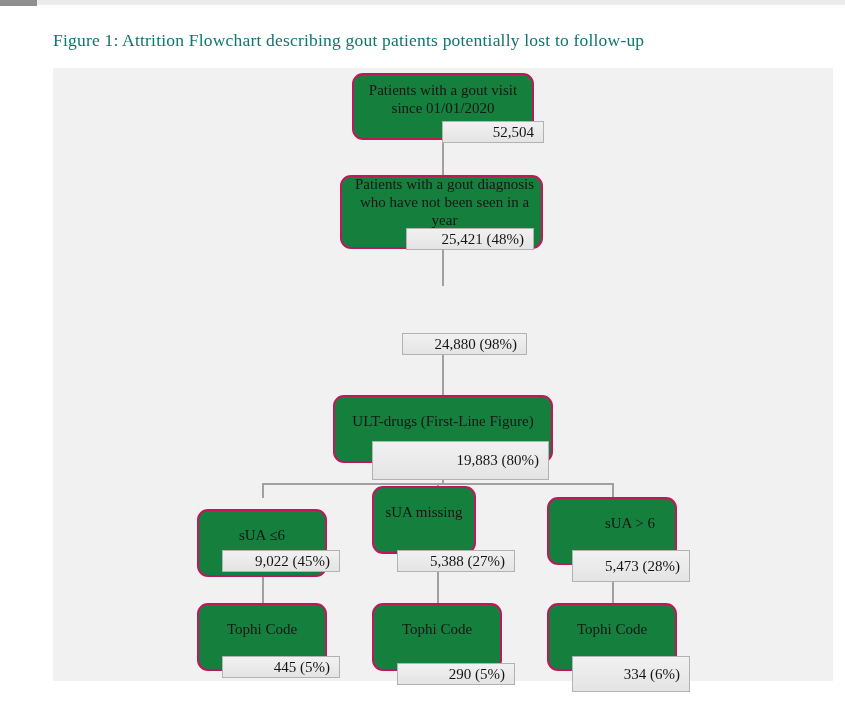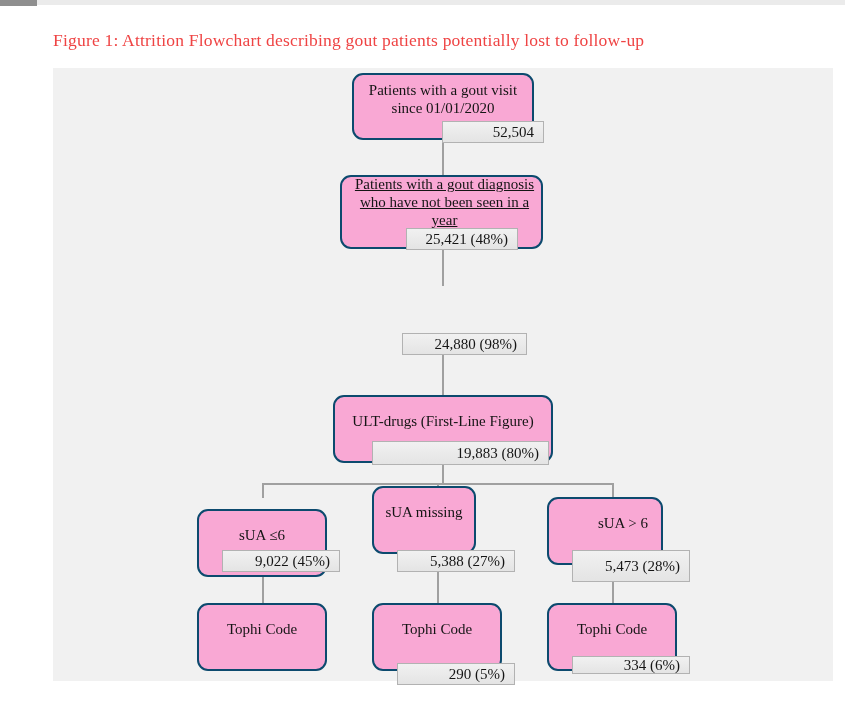--- a/index.html
+++ b/index.html
@@ -6,21 +6,21 @@
   #page{
     position:relative;width:845px;height:726px;background:#ffffff;overflow:hidden;
     font-family:"Liberation Serif","DejaVu Serif",serif;color:#1b1b1b;
   }
   
   .top-strip{position:absolute;left:0;top:0;width:845px;height:5px;background:#ebebeb;}
   .top-strip-dark{position:absolute;left:0;top:0;width:37px;height:6px;background:#8f8f8f;}
 
   .fig-title{
     position:absolute;left:53px;top:30px;width:740px;
-    font-size:17.5px;letter-spacing:.2px;color:#ef4444;
+    font-size:17.5px;letter-spacing:.2px;color:#0f766e;
   }
 
   .panel{position:absolute;left:53px;top:68px;width:780px;height:613px;background:#f1f1f1;}
 
   
   .conn{position:absolute;background:#a0a0a0;z-index:1;}
   .vline{width:1.5px;}
   .hline{height:1.5px;}
   .c-m1{left:442px;top:142px;height:34px;}
   .c-m2{left:442px;top:249px;height:37px;}
@@ -29,56 +29,56 @@
   .c-h {left:262px;top:483px;width:352px;}
   .c-dl{left:262px;top:483px;height:15px;}
   .c-dm{left:437px;top:483px;height:15px;}
   .c-dr{left:612px;top:483px;height:15px;}
   .c-bl{left:262px;top:571px;height:33px;}
   .c-bm{left:437px;top:571px;height:33px;}
   .c-br{left:612px;top:571px;height:33px;}
 
   
   .node{
-    position:absolute;z-index:2;background:#f9a8d4;border:2px solid #0c4a6e;border-radius:11px;
+    position:absolute;z-index:2;background:#15803d;border:2px solid #be185d;border-radius:11px;
     box-sizing:border-box;display:flex;align-items:center;justify-content:center;
     text-align:center;font-size:15px;line-height:1.18;color:#151515;
   }
   .node .lbl{padding:2px 8px 16px 8px;}
   .n-m1{left:352px;top:73px;width:182px;height:67px;}
   .n-m2{left:340px;top:175px;width:203px;height:74px;}
-  .n-m2 .lbl{padding:2px 6px 20px 12px;text-decoration:underline;}
+  .n-m2 .lbl{padding:2px 6px 20px 12px;}
   .n-m3{left:353px;top:285px;width:180px;height:68px;}
   .n-m4{left:333px;top:395px;width:220px;height:68px;}
   .n-b0{left:197px;top:497px;width:130px;height:68px;margin-top:12px;}
   .n-b1{left:372px;top:486px;width:104px;height:68px;font-family:Liberation Serif, serif;}
-  .n-b2{left:547px;top:497px;width:116px;height:68px;padding-left:36px;}
+  .n-b2{left:547px;top:497px;width:130px;height:68px;padding-left:36px;}
   .n-t0{left:197px;top:603px;width:130px;height:68px;}
   .n-t1{left:372px;top:603px;width:130px;height:68px;}
   .n-t2{left:547px;top:603px;width:130px;height:68px;}
 
   
   .val{
     position:absolute;z-index:3;box-sizing:border-box;
     background:linear-gradient(180deg,#f1f1f1 0%,#e4e4e4 100%);
     border:1px solid #b2b2b2;
     font-size:15px;color:#151515;text-align:right;
     display:flex;align-items:center;justify-content:flex-end;
     padding-right:9px;
   }
   .v-m1{left:425px;top:121px;width:102px;height:22px;margin-left:17px;}
-  .v-m2{left:406px;top:228px;width:112px;height:22px;}
+  .v-m2{left:406px;top:228px;width:128px;height:22px;}
   .v-m3{left:402px;top:333px;width:125px;height:22px;}
-  .v-m4{left:372px;top:441px;width:177px;height:24px;}
+  .v-m4{left:372px;top:441px;width:177px;height:39px;}
   .v-b0{left:222px;top:550px;width:118px;height:22px;}
   .v-b1{left:397px;top:550px;width:118px;height:22px;}
   .v-b2{left:572px;top:550px;width:118px;height:32px;}
   .v-t0{left:222px;top:656px;width:118px;height:22px;}
   .v-t1{left:397px;top:656px;width:118px;height:22px;margin-top:7px;}
-  .v-t2{left:572px;top:656px;width:118px;height:18px;padding-left:39px;}
+  .v-t2{left:572px;top:656px;width:118px;height:36px;padding-left:39px;}
 </style>
 </head>
 <body>
 
 <div id="page">
 
   <div class="top-strip">
     <div class="top-strip-dark"></div>
   </div>
 
@@ -128,16 +128,17 @@
     <div class="lbl">Tophi Code</div>
   </div>
 
   <div class="val v-m1">52,504</div>
   <div class="val v-m2">25,421 (48%)</div>
   <div class="val v-m3">24,880 (98%)</div>
   <div class="val v-m4">19,883 (80%)</div>
   <div class="val v-b0">9,022 (45%)</div>
   <div class="val v-b1">5,388 (27%)</div>
   <div class="val v-b2">5,473 (28%)</div>
+  <div class="val v-t0">445 (5%)</div>
   <div class="val v-t1">290 (5%)</div>
   <div class="val v-t2">334 (6%)</div>
 
 </div>
 
 </body></html>

